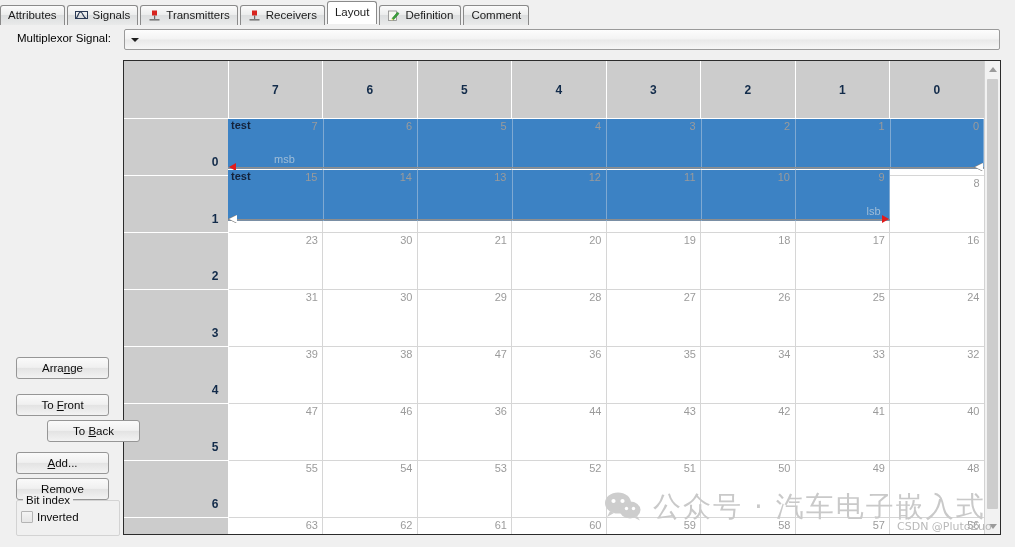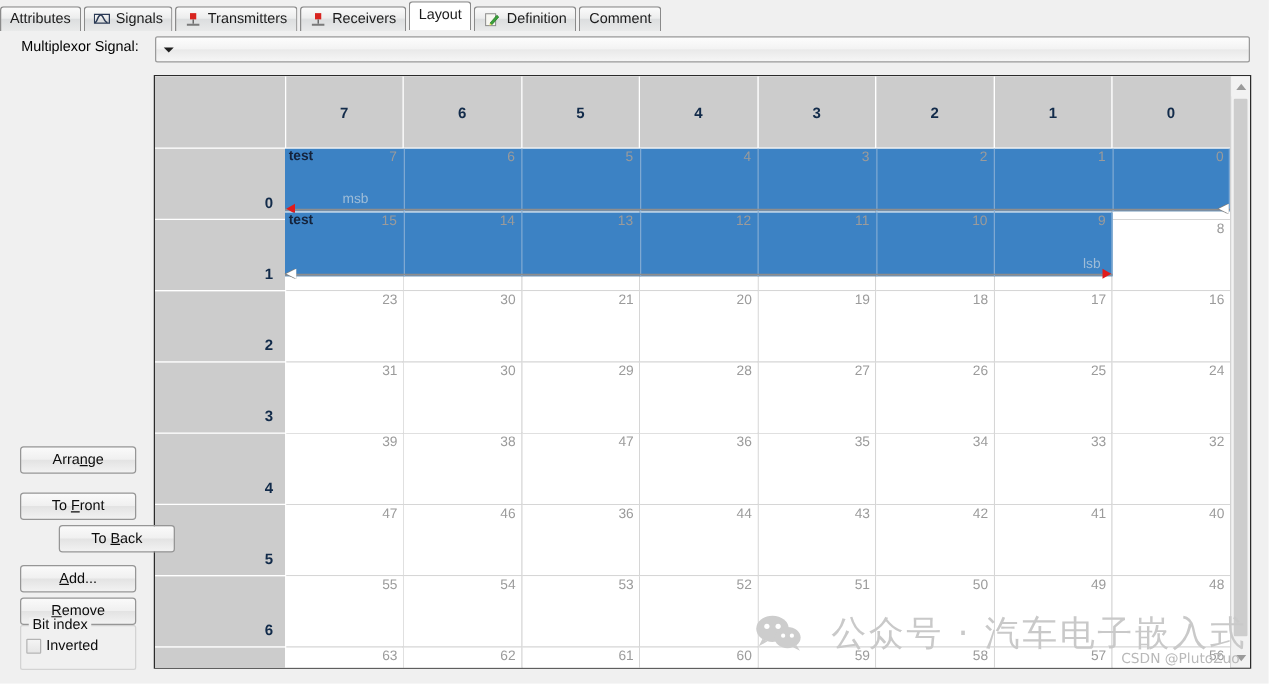--- a/index.html
+++ b/index.html
@@ -276,21 +276,21 @@
     display: flex;
     align-items: center;
     justify-content: center;
     font-family: Liberation Sans, sans-serif;
   }
   .btn u { text-decoration: underline; }
 
   #grp-bitindex {
     position: absolute;
     left: 16px; top: 500px;
-    width: 93px; height: 36px;
+    width: 104px; height: 36px;
     box-sizing: border-box;
     border: 1px solid #d3d3d3;
     border-radius: 2px;
   }
   #grp-bitindex-title {
     position: absolute;
     left: 6px; top: -7px;
     background: #f0f0f0;
     padding: 0 3px;
     font-size: 11.5px;
@@ -311,21 +311,21 @@
     border-radius: 1px;
   }
   #chk-inverted-label { font-size: 11.5px; color:#0b0b0b; }
 
   
   #watermark {
     position: absolute;
     left: 603px; top: 488px;
     display: flex;
     align-items: center;
-    gap: 22px;
+    gap: 10px;
     pointer-events: none;
   }
   #wm-text {
     font-size: 28px;
     color: #c9c9c9;
     font-family: "DejaVu Sans", sans-serif;
     letter-spacing: 2px;
     white-space: nowrap;
   }
   #wm-credit {

